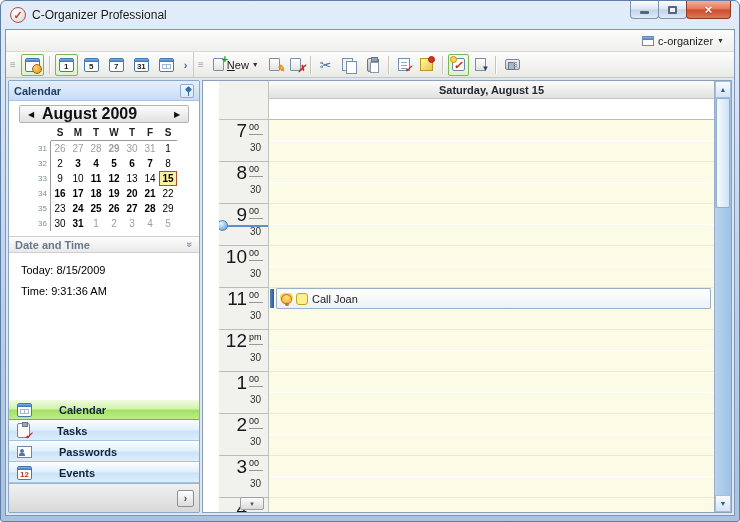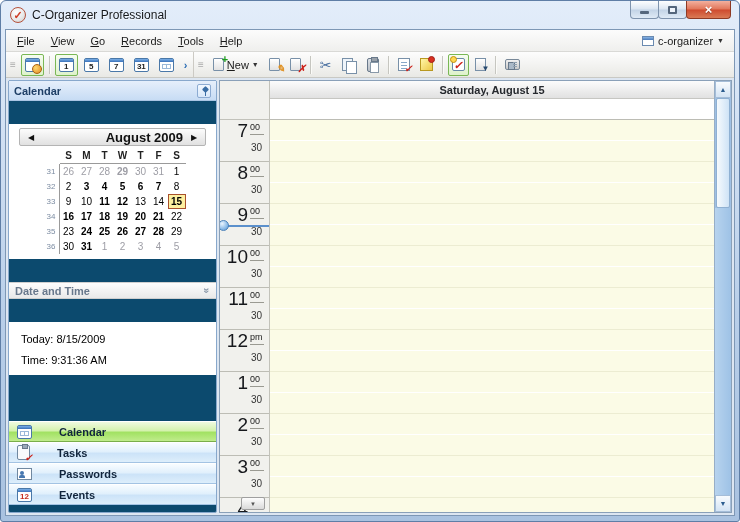--- a/index.html
+++ b/index.html
@@ -111,36 +111,36 @@
 .ic-mag::after { content:""; position:absolute; bottom:1px; right:1px; width:6px; height:3px; background:#c89010;
   transform:rotate(45deg); border-radius:1px; }
 .ic-notepad { width:12px; height:14px; background:#fff; border:1px solid #7088a0; border-radius:1px 1px 4px 1px; }
 .ic-notepad::after { content:""; position:absolute; right:-1px; bottom:-1px; width:0; height:0;
   border-style:solid; border-width:0 0 5px 5px; border-color:transparent transparent #b8c8d8 transparent; }
 
 
 .bodyarea { flex:1; display:flex; gap:2px; padding:2px; background:#dde6f1; min-height:0; }
 
 
-.sidebar { width:209px; flex:none; background:#0c4a6e; border:1px solid #88a8cc; border-radius:2px;
-  display:flex; flex-direction:column; min-height:0;gap:23px; }
+.sidebar { width:192px; flex:none; background:#0c4a6e; border:1px solid #88a8cc; border-radius:2px;
+  display:flex; flex-direction:column; min-height:0; }
 .panel-header { height:20px; flex:none; background:linear-gradient(#e6effb,#c7dcf4); border-bottom:1px solid #a9c5e4;
   display:flex; align-items:center; padding:0 5px; font-weight:bold; color:#1e3f66; }
 .pin-btn { margin-left:auto; width:14px; height:14px; border:1px solid #8cab d2; border:1px solid #8cabd2;
   border-radius:2px; background:linear-gradient(#f2f8ff,#d8e8fa); position:relative; }
 .ic-pin { position:absolute; left:3px; top:2px; width:9px; height:10px; }
 .ic-pin::before { content:""; position:absolute; top:0; left:2px; width:5px; height:5px; background:#3a6ea5;
   border-radius:1px; transform:rotate(45deg); }
 .ic-pin::after { content:""; position:absolute; top:5px; left:4px; width:1px; height:4px; background:#3a6ea5; }
 
 .minical { flex:none; padding:4px 0 5px; background:#fff; }
 .mc-nav { margin:0 10px; height:18px; background:linear-gradient(#fcfcfc,#e1e1e1); border:1px solid #b4b4b4;
   border-radius:2px; display:flex; align-items:center; }
 .mc-arrow { width:22px; text-align:center; font-size:8px; color:#111; }
-.mc-month { flex:1; text-align:right; font-weight:bold; font-size:13px; color:#111; }
+.mc-month { flex:1; text-align:left; font-weight:bold; font-size:16px; color:#111; }
 .mcal-grid { display:grid; grid-template-columns:20px repeat(7,18px); justify-content:center; margin-top:3px;
   font-size:10px; text-align:center; }
 .mc-corner { height:14px; }
 .mc-dow { font-weight:bold; color:#222; border-bottom:1px solid #9a9a9a; line-height:14px; }
 .mc-wk { font-size:8px; color:#7c8ca2; line-height:15px; padding-right:3px; text-align:right; border-right:1px solid #9a9a9a; }
 .mc-day { line-height:15px; height:15px; color:#000; cursor:default; }
 .mc-day.muted { color:#9d9da5; }
 .mc-day.bold { font-weight:bold; }
 .mc-day.selected { background:#fdf0a0; outline:1px solid #a8502c; outline-offset:-1px; font-weight:bold; }
 
@@ -158,21 +158,21 @@
 .navbtn.active { background:linear-gradient(180deg,#f0fbe0 0%,#d5f2ae 45%,#a2e263 55%,#c0ec8c 100%);
   border-bottom:1px solid #79ae4a; }
 .side-bottom { height:29px; flex:none; background:linear-gradient(#f1f1f1,#d8d8d8); border-top:1px solid #b2b2b2;
   position:relative; }
 .expand-btn { position:absolute; right:5px; top:6px; width:17px; height:17px; border:1px solid #8f8f8f;
   border-radius:2px; background:linear-gradient(#ffffff,#dcdcdc); display:flex; align-items:center;
   justify-content:center; color:#444; font-weight:bold; font-size:10px; }
 
 
 .main { flex:1; background:#fff; border:1px solid #8aa0b8; display:grid;
-  grid-template-columns:50px 1fr 17px; grid-template-rows:18px 21px 1fr; min-width:0; min-height:0; }
+  grid-template-columns:50px 1fr 17px; grid-template-rows:18px 21px 1fr; min-width:0; min-height:0;padding-left:16px; }
 .corner { grid-column:1; grid-row:1/3; background:#f1f1ed; border-right:1px solid #c2c2ba; border-bottom:1px solid #c2c2ba; }
 .day-header { grid-column:2; grid-row:1; background:linear-gradient(#fcfcfc,#e1e1e1); border-bottom:1px solid #c6c6c2;
   display:flex; align-items:center; justify-content:center; font-weight:bold; color:#26292e; }
 .allday { grid-column:2; grid-row:2; background:#fff; border-bottom:1px solid #bcbcb4; }
 
 .gutter { grid-column:1; grid-row:3; position:relative; background:#f1f1ed; border-right:1px solid #c2c2ba; overflow:hidden; }
 .hrcell { height:42px; border-bottom:1px solid #bdbdb5; }
 .hr-top { height:21px; display:flex; justify-content:flex-end; padding-right:5px; }
 .hr-top .big { font-size:19px; line-height:21px; color:#16181c; }
 .hr-top .sup { font-size:9px; line-height:9px; margin:3px 0 0 2px; width:14px; color:#222;
@@ -225,28 +225,20 @@
       <div class="wbtn">
           <i class="maxbox"></i>
         </div>
       <div class="wbtn close">×</div>
     </div>
   </div>
 
   <div class="client">
 
     <div class="menubar">
-      <div style="display:flex">
-          <div class="menu-item"><u>F</u>ile</div>
-          <div class="menu-item"><u>V</u>iew</div>
-          <div class="menu-item"><u>G</u>o</div>
-          <div class="menu-item"><u>R</u>ecords</div>
-          <div class="menu-item"><u>T</u>ools</div>
-          <div class="menu-item"><u>H</u>elp</div>
-        </div>
       <div class="profile-menu">
         <span class="profile-icon"></span>
         <span>c-organizer</span>
         <span class="profile-caret">▼</span>
       </div>
     </div>
 
     <div class="toolbar">
       <div class="tgroup left">
         <span class="thandle">≡</span>
@@ -550,20 +542,28 @@
             <div class="slot hour-end"></div>
             <div class="slot"></div>
             <div class="slot hour-end"></div>
             <div class="slot"></div>
             <div class="slot hour-end"></div>
             <div class="slot"></div>
             <div class="slot hour-end"></div>
             <div class="slot"></div>
             <div class="slot hour-end"></div>
             <div class="slot"></div>
+            <div class="appt" style="top: 168px;">
+            <span class="appt-bar"></span>
+            <span class="appt-box">
+              <span class="bell"></span>
+              <span class="cat-square" style="background: rgb(255, 239, 143);"></span>
+              <span class="appt-title">Call Joan</span>
+            </span>
+          </div>
         </div>
 
         <div class="vscroll">
           <div class="sb-btn">▲</div>
           <div class="sb-thumb"></div>
           <div class="sb-track"></div>
           <div class="sb-btn">▼</div>
         </div>
       </div>
 

